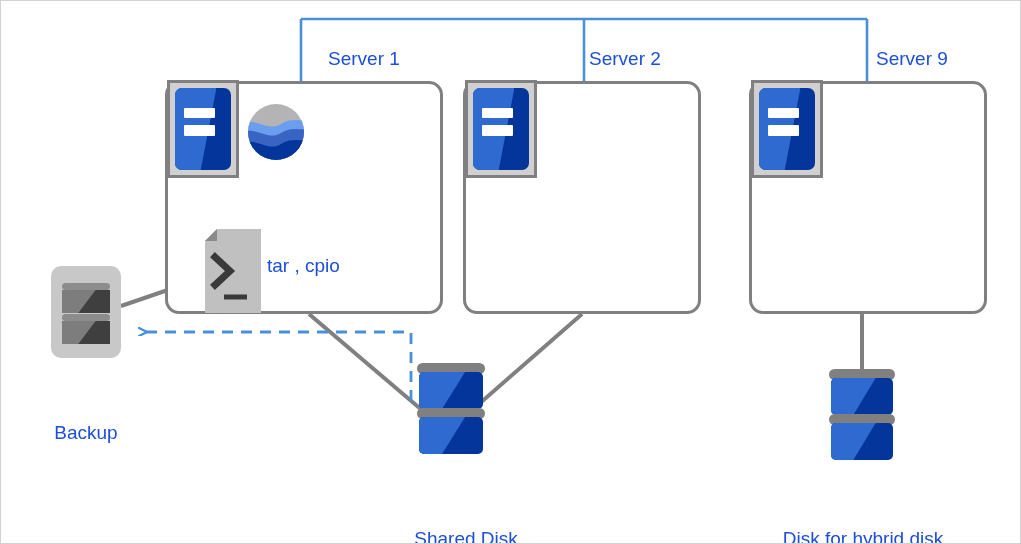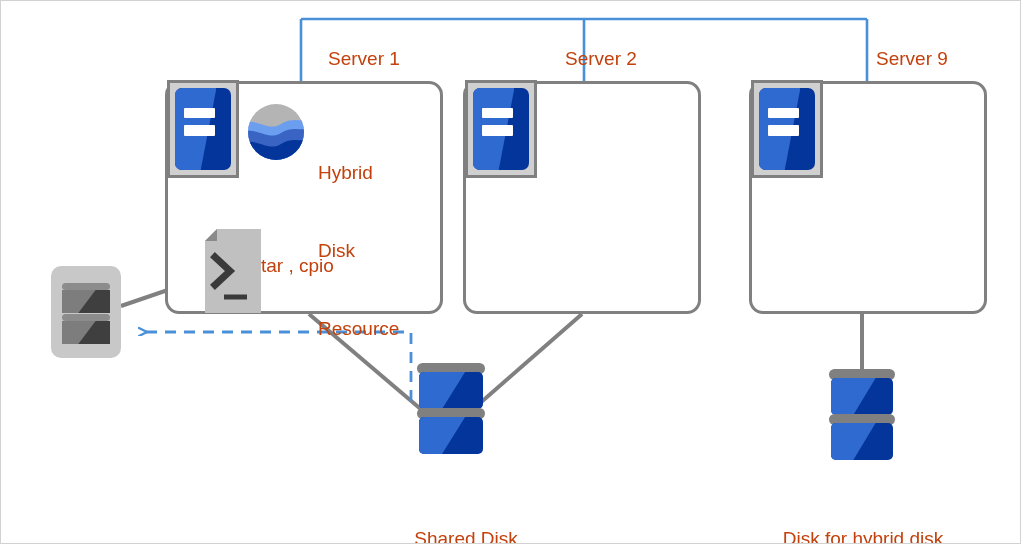--- a/index.html
+++ b/index.html
@@ -21,21 +21,21 @@
   }
   #svg-layer {
     position: absolute;
     left: 0;
     top: 0;
     width: 1021px;
     height: 544px;
   }
   .lbl {
     position: absolute;
-    color: #c2410c;
+    color: #1d4ed8;
     font-size: 19px;
     line-height: 25px;
     white-space: pre;
   }
   .lbl-center {
     text-align: center;
   }
   
   .server-box {
     position: absolute;
@@ -200,37 +200,32 @@
       </defs>
       <g clip-path="url(#globe-clip)">
         <rect x="0" y="0" width="58" height="58" fill="#b4b4b4"></rect>
         <path d="M -6 22 C 8 12, 20 30, 34 21 C 46 13, 56 20, 66 16 L 66 60 L -6 60 Z" fill="#6c9ef0"></path>
         <path d="M -6 31 C 8 21, 20 39, 34 30 C 46 22, 56 29, 66 25 L 66 60 L -6 60 Z" fill="#3964c4"></path>
         <path d="M -6 42 C 8 32, 20 50, 34 41 C 46 33, 56 40, 66 36 L 66 60 L -6 60 Z" fill="#04359b"></path>
       </g>
     </svg>
   </div>
 
-  <div class="lbl" style="left:317px; top:107px; line-height:26px;">
-    <div>Hybrid</div>
-    <div>Disk</div>
-    <div>Resource</div>
-  </div>
 
   <div class="script-icon" style="left:198px; top:228px; width:68px; height:84px;">
     <svg viewBox="0 0 68 84" width="68" height="84" xmlns="http://www.w3.org/2000/svg">
       <path d="M 18 0 L 62 0 L 62 84 L 6 84 L 6 12 Z" fill="#c0c0c0"></path>
       <path d="M 18 0 L 18 12 L 6 12 Z" fill="#8a8a8a"></path>
       <path d="M 16 28 L 31 42 L 16 56" fill="none" stroke="#3a3a3a" stroke-width="7" stroke-linecap="square" stroke-linejoin="miter"></path>
       <path d="M 25 68 L 48 68" fill="none" stroke="#3a3a3a" stroke-width="5" stroke-linecap="butt"></path>
     </svg>
   </div>
-  <div class="lbl" style="left:260px; top:252px;text-align:center;">tar , cpio</div>
-
-  <div class="lbl" style="left:564px; top:45px;">Server 2</div>
+  <div class="lbl" style="left:266px; top:252px;text-align:center;">tar , cpio</div>
+
+  <div class="lbl" style="left:588px; top:45px;">Server 2</div>
   <div class="server-box" style="left:462px; top:80px; width:238px; height:233px;"></div>
   <div class="server-icon" style="left:464px; top:79px; width:72px; height:98px;">
     <div class="chassis">
       <div class="bar b1"></div>
       <div class="bar b2"></div>
     </div>
   </div>
 
   <div class="lbl" style="left:875px; top:45px;">Server 9</div>
   <div class="server-box" style="left:748px; top:80px; width:238px; height:233px;"></div>
@@ -241,20 +236,21 @@
     </div>
   </div>
 
   <div class="backup-device" style="left:50px; top:265px; width:70px; height:92px;">
     <div class="bk-cap" style="left:11px; top:17px; width:48px;"></div>
     <div class="bk-body" style="left:11px; top:24px; width:48px; height:23px;"></div>
     <div class="bk-cap" style="left:11px; top:48px; width:48px;"></div>
     <div class="bk-body" style="left:11px; top:55px; width:48px; height:23px;"></div>
   </div>
   <div class="lbl lbl-center" style="left:25px; top:367px; width:120px; line-height:26px;">
+    <div>Backup</div>
   </div>
 
   <div class="disk-stack" style="left:416px; top:362px; width:68px; height:94px;">
     <div class="disk-cap" style="top:0px;"></div>
     <div class="disk-body" style="top:9px; height:37px;"></div>
     <div class="disk-cap" style="top:45px;"></div>
     <div class="disk-body" style="top:54px; height:37px;"></div>
   </div>
   <div class="lbl lbl-center" style="left:320px; top:470px; width:290px; line-height:27px;">
     <div>Shared Disk</div>

